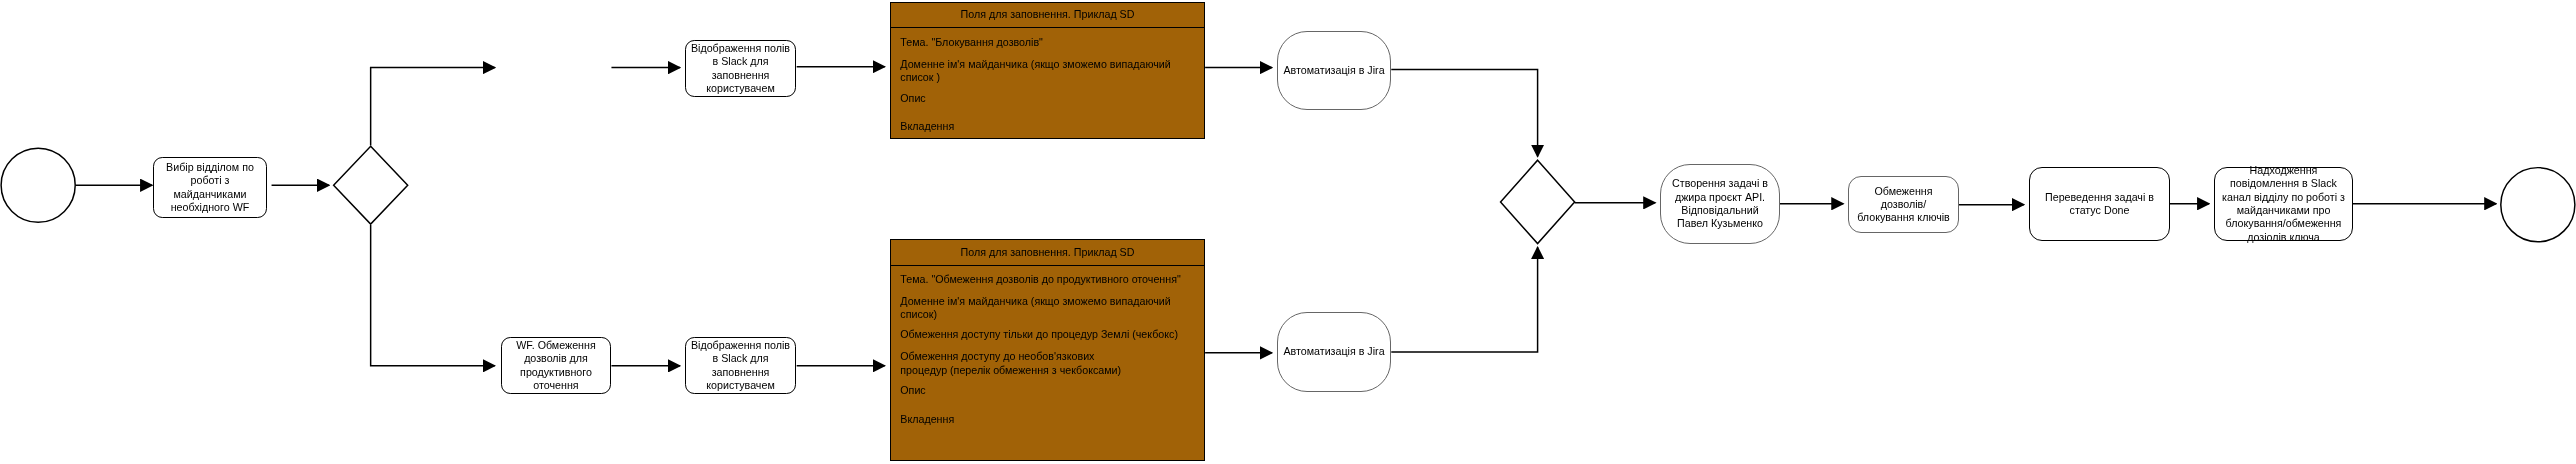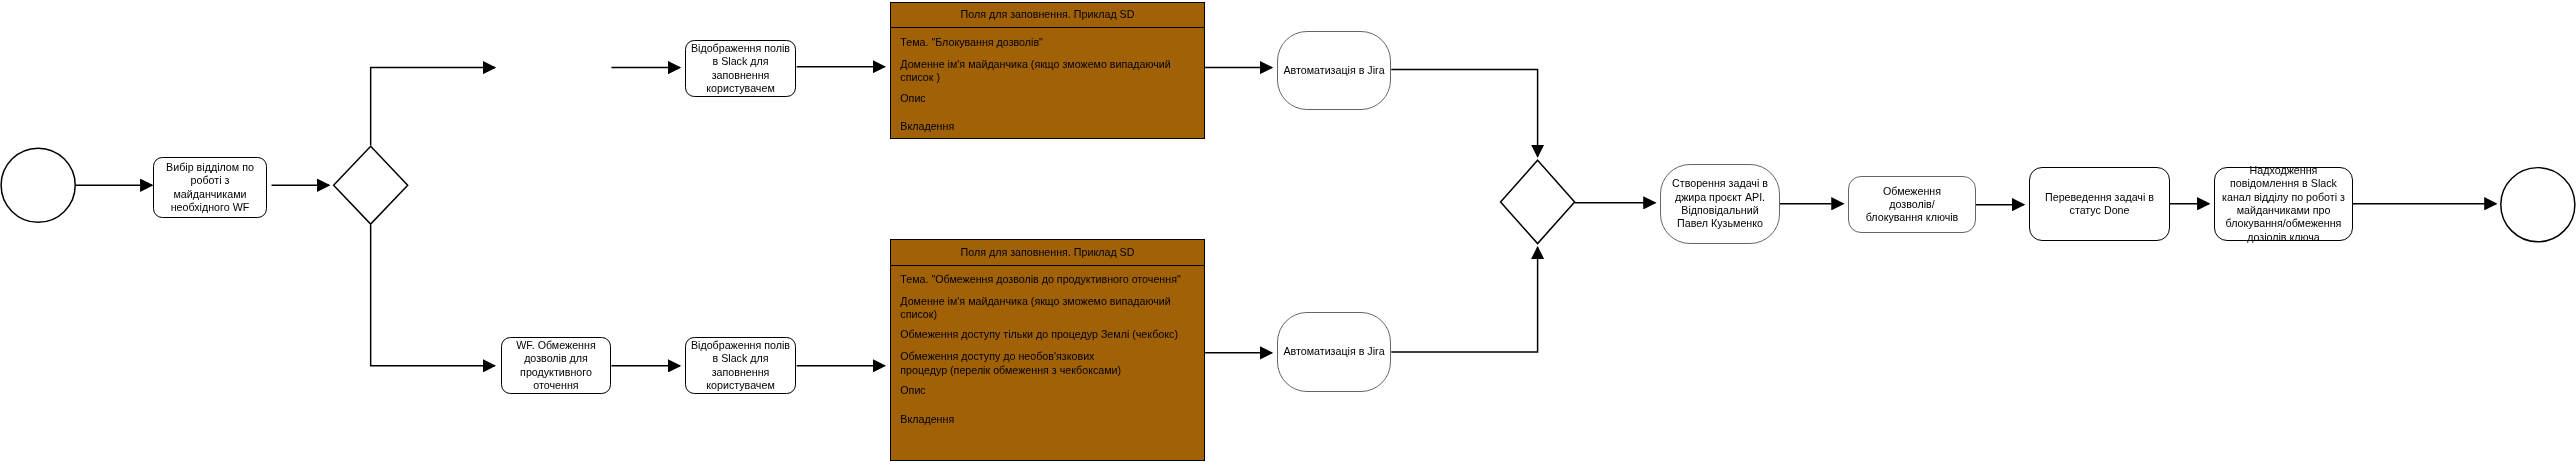--- a/index.html
+++ b/index.html
@@ -147,21 +147,21 @@
     <span class="node-label">Автоматизація в Jira</span>
   </div>
 
   <div class="node gray r18" style="left:1660px; top:164px; width:120px; height:80px;">
     <span class="node-label">Створення задачі в
 джира проєкт API.
 Відповідальний
 Павел Кузьменко</span>
   </div>
 
-  <div class="node gray r14" style="left:1848px; top:176px; width:128px; height:57px;">
+  <div class="node gray r14" style="left:1848px; top:176px; width:111px; height:57px;">
     <span class="node-label">Обмеження
 дозволів/
 блокування ключів</span>
   </div>
 
   <div class="node r14 ov" style="left:2214px; top:167px; width:139px; height:74px;">
     <span class="node-label">Надходження
 повідомлення в Slack
 канал  відділу по роботі з
 майданчиками про

